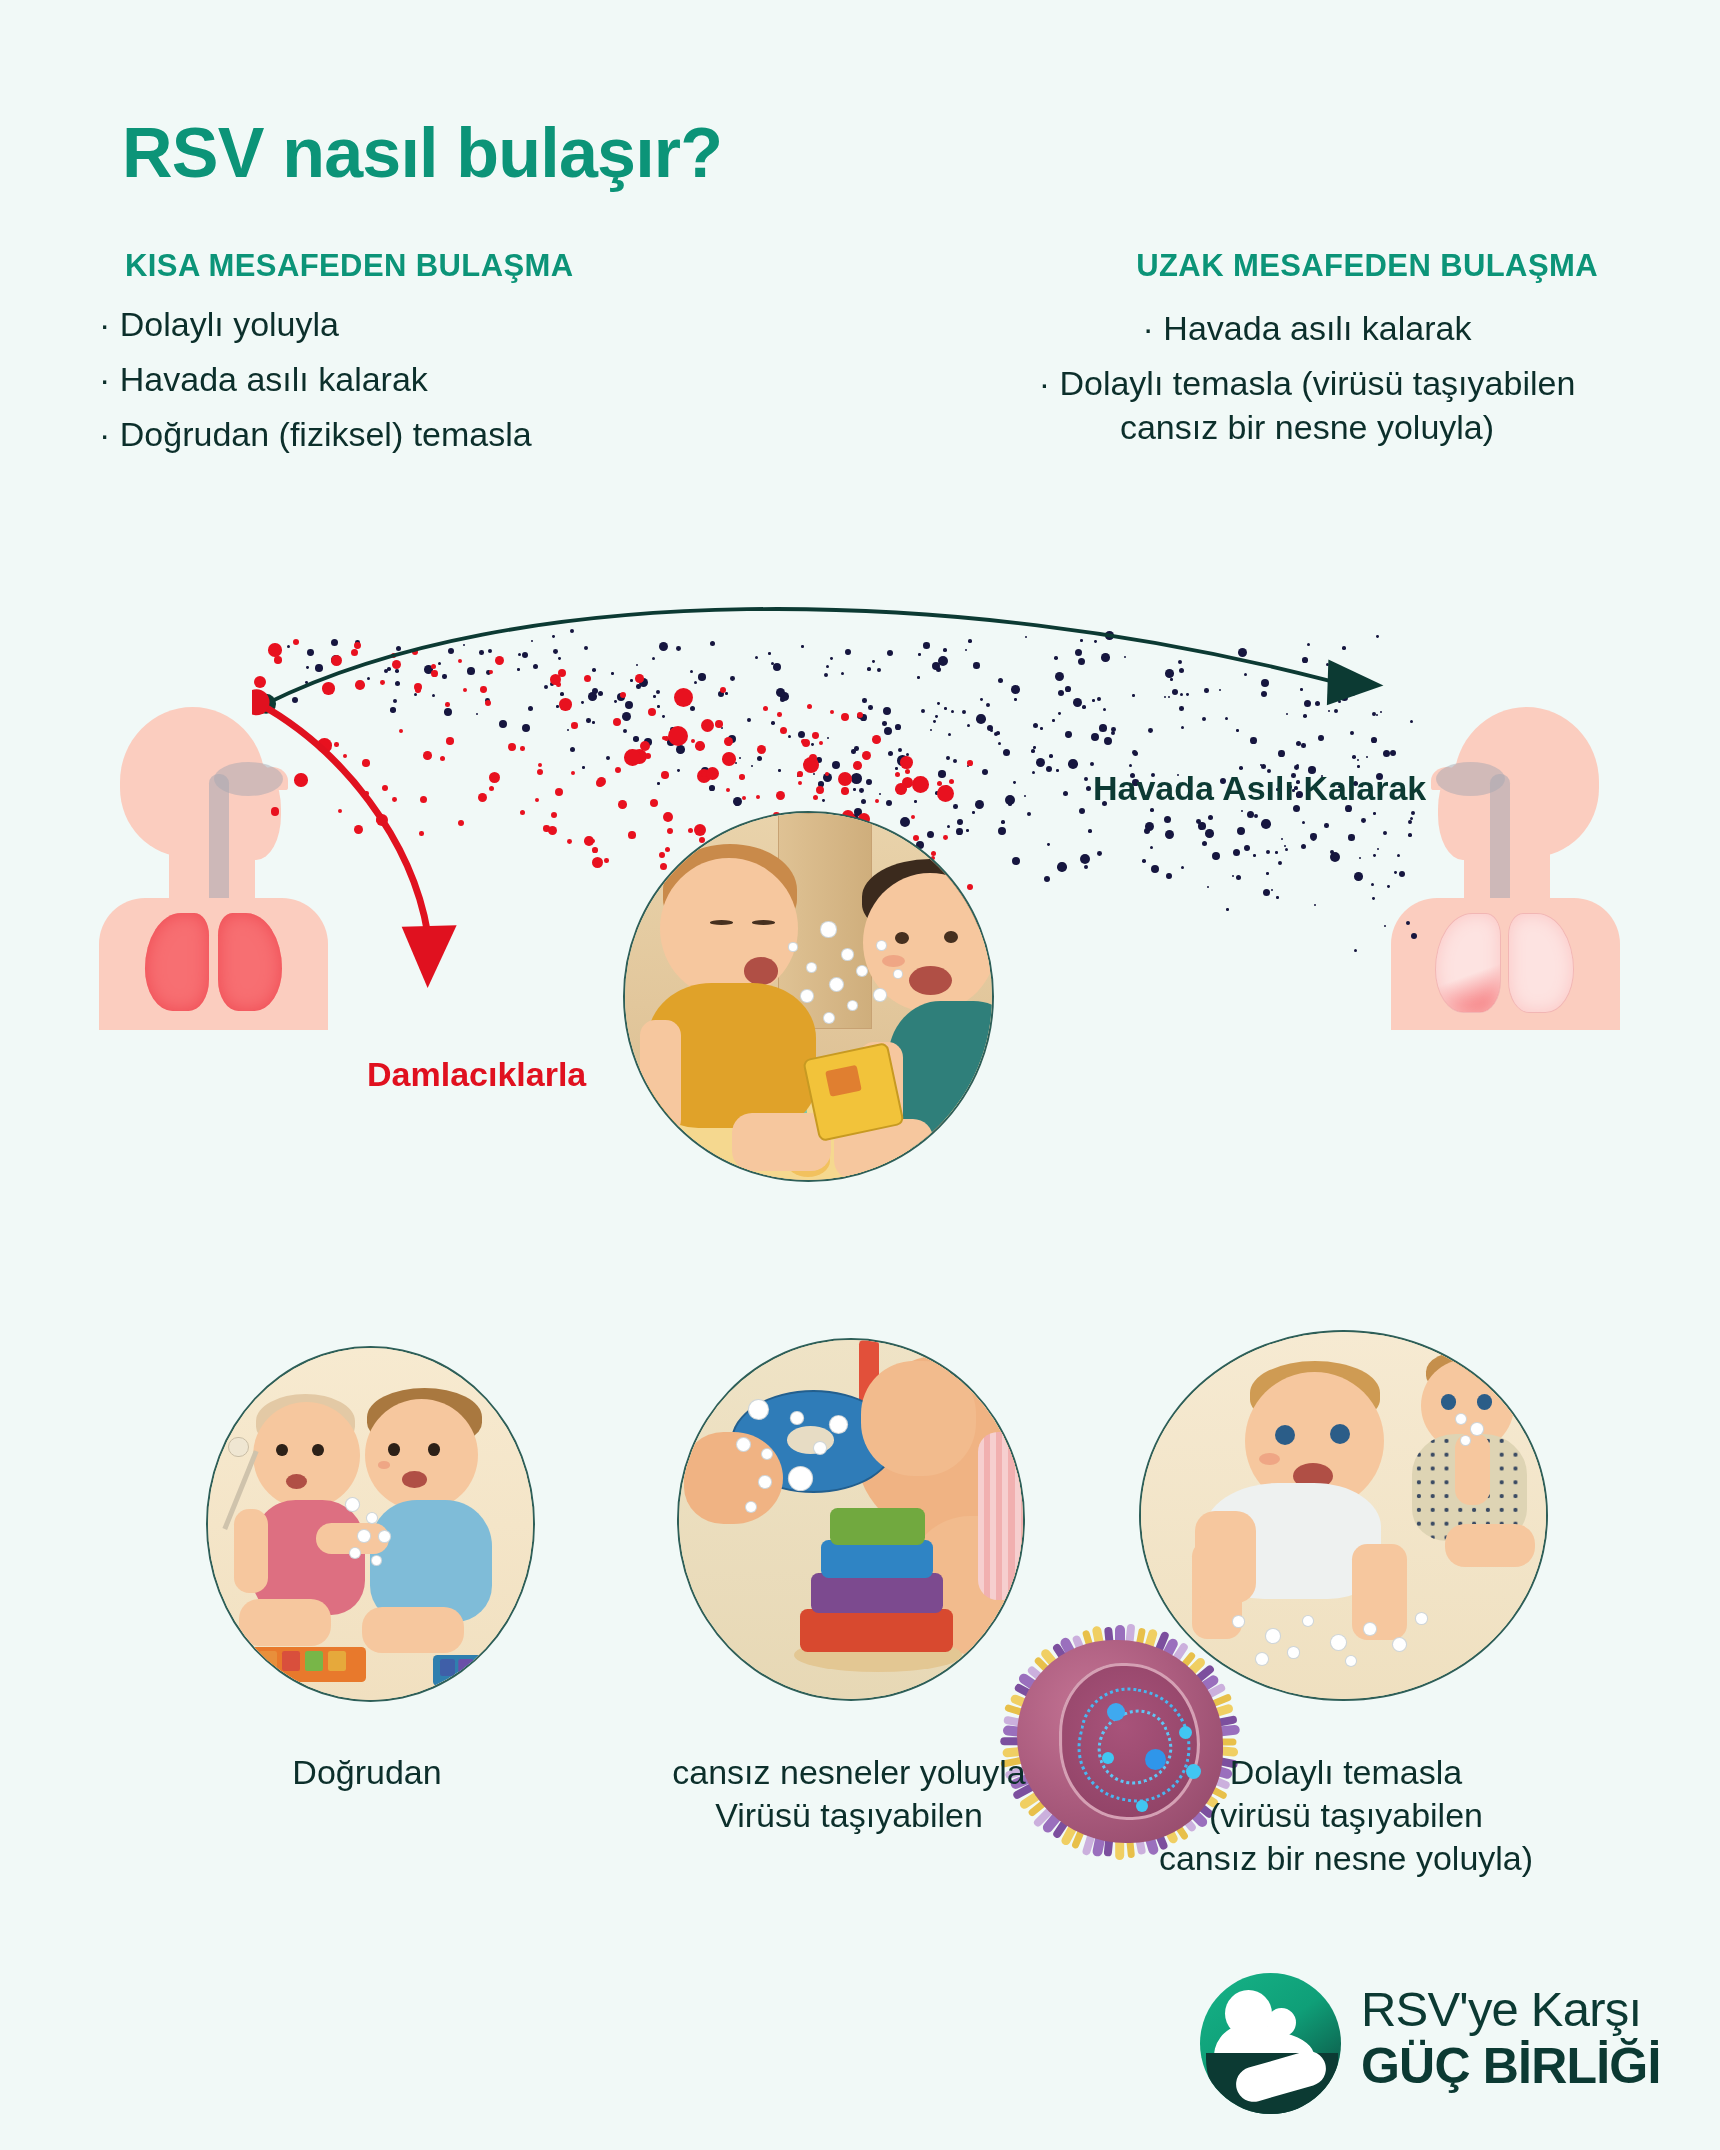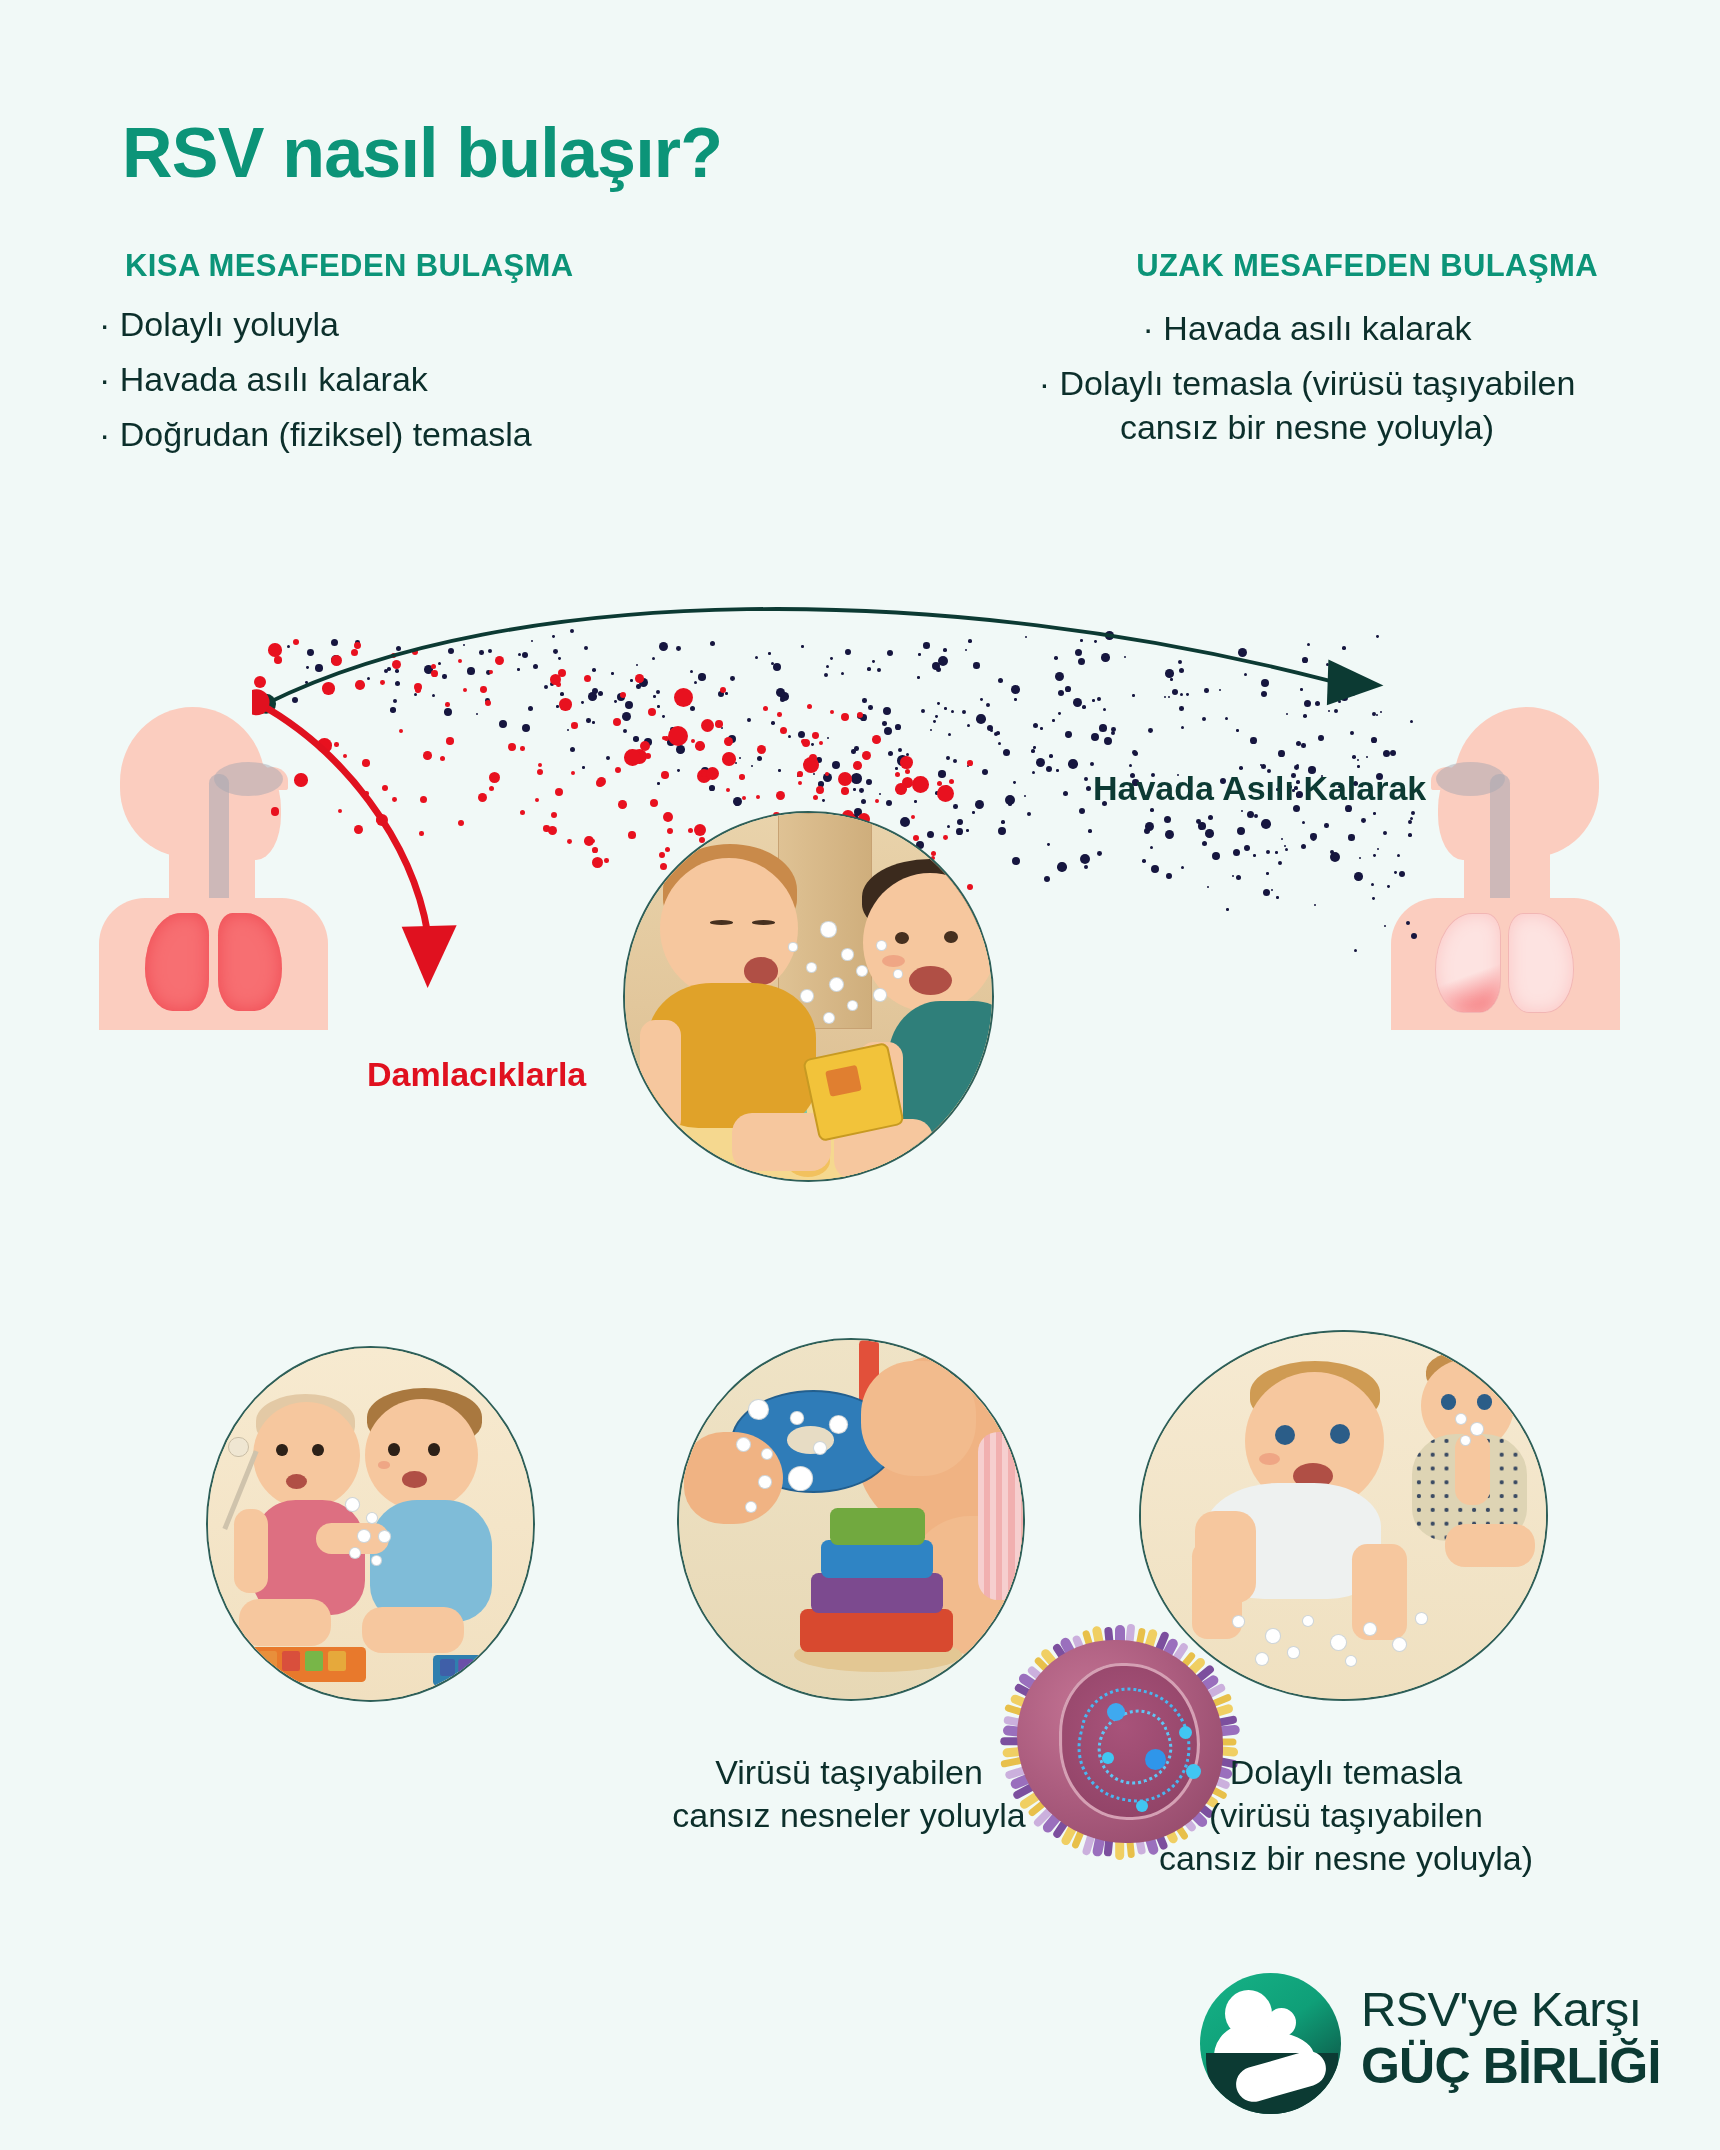--- a/index.html
+++ b/index.html
@@ -1127,24 +1127,25 @@
       <div class="germ" style="left:147px;top:315px;width:10.7px;height:10.7px;"></div>
       <div class="germ" style="left:223px;top:291px;width:11.5px;height:11.5px;"></div>
       <div class="germ" style="left:252px;top:306px;width:13px;height:13px;"></div>
       <div class="germ" style="left:205px;top:324px;width:10px;height:10px;"></div>
       <div class="germ" style="left:115px;top:321px;width:12.2px;height:12.2px;"></div>
       <div class="germ" style="left:275px;top:281px;width:10.7px;height:10.7px;"></div>
     </div>
   </div>
 
   <div class="cap" id="cap-1">
+    <div>Doğrudan</div>
   </div>
   <div class="cap" id="cap-2">
+    <div>cansız nesneler yoluyla</div>
     <div>Virüsü taşıyabilen</div>
-    <div>cansız nesneler yoluyla</div>
   </div>
   <div class="cap" id="cap-3">
     <div>Dolaylı temasla</div>
     <div>(virüsü taşıyabilen</div>
     <div>cansız bir nesne yoluyla)</div>
   </div>
 
   <div class="logo">
     <div class="logo-mark">
       <div class="mom"></div>

